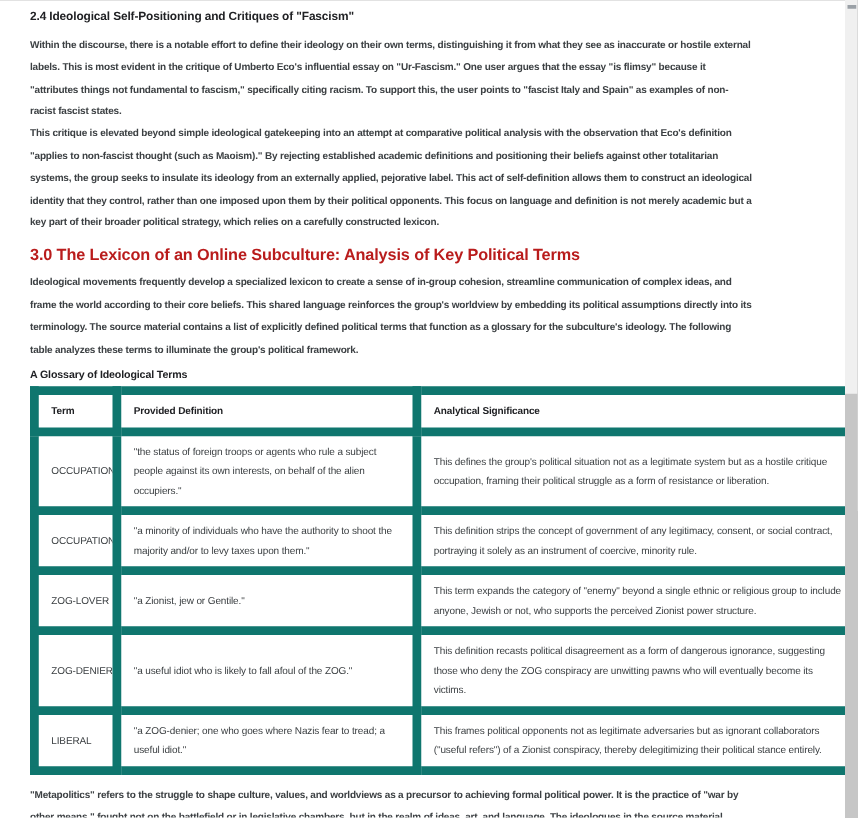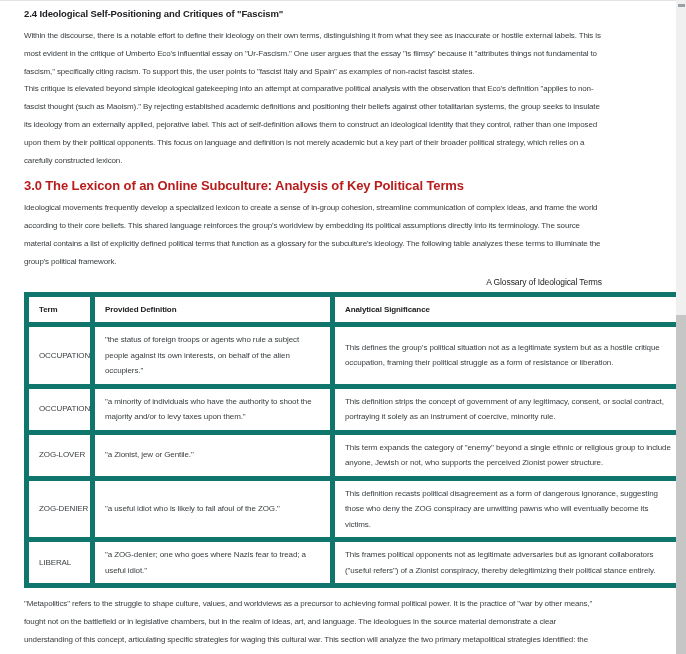--- a/index.html
+++ b/index.html
@@ -19,51 +19,51 @@
     width: 602px;
     padding: 5px 16px 0 8px;
     margin-left: 16px;
   }
   p.body {
     font-size: 8px;
     letter-spacing: -0.15px;
     line-height: 17.8px;
     margin: 0;
     color: #3c4043;
+    font-weight: bold;
   }
   h3.sub {
     font-size: 9.5px;
     font-weight: bold;
     margin: 3px 0 8px 0;
     color: #202124;
     letter-spacing: -0.1px;
   }
   h2.sec {
     font-size: 13px;
     font-weight: bold;
     margin: 9px 0 6px 0;
     color: #b91c1c;
     letter-spacing: -0.1px;
   }
   .caption {
     font-size: 8.5px;
-    font-weight: normal;
+    font-weight: bold;
     margin: 6px 0 5px 0;
     color: #202124;
     letter-spacing: -0.1px;
-    text-align: right;
   }
   table.glossary {
     width: 662px;
     border-collapse: collapse;
     table-layout: fixed;
     margin: 2px 0 7px 0;
   }
   table.glossary th, table.glossary td {
-    border: 5px solid #0f766e;
+    border: 7px solid #0f766e;
     font-size: 8px;
     line-height: 15.5px;
     padding: 5px 10px;
     color: #3c4043;
     vertical-align: middle;
     text-align: left;
     letter-spacing: -0.1px;
     word-wrap: break-word;
   }
   table.glossary th {

